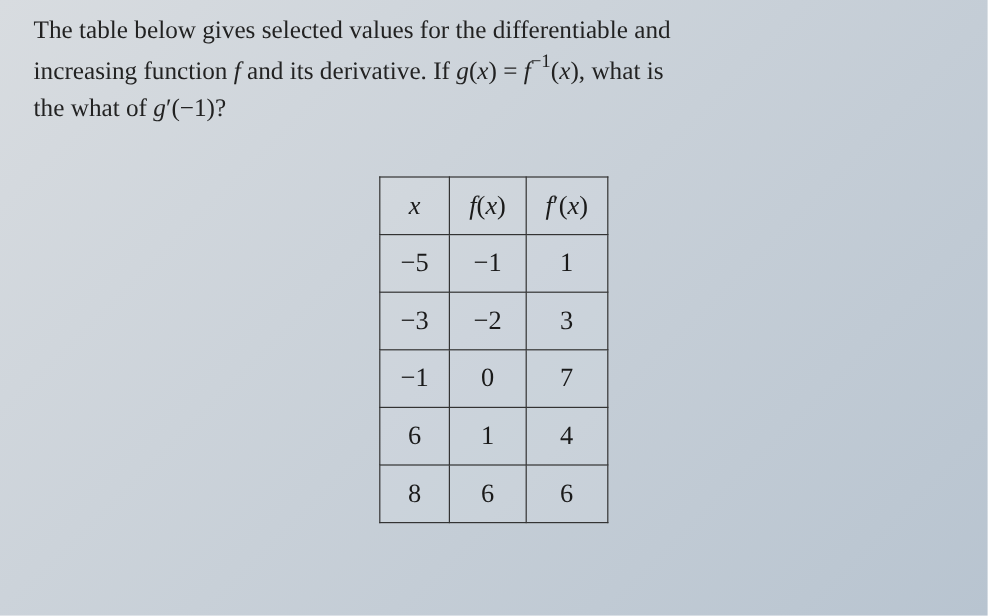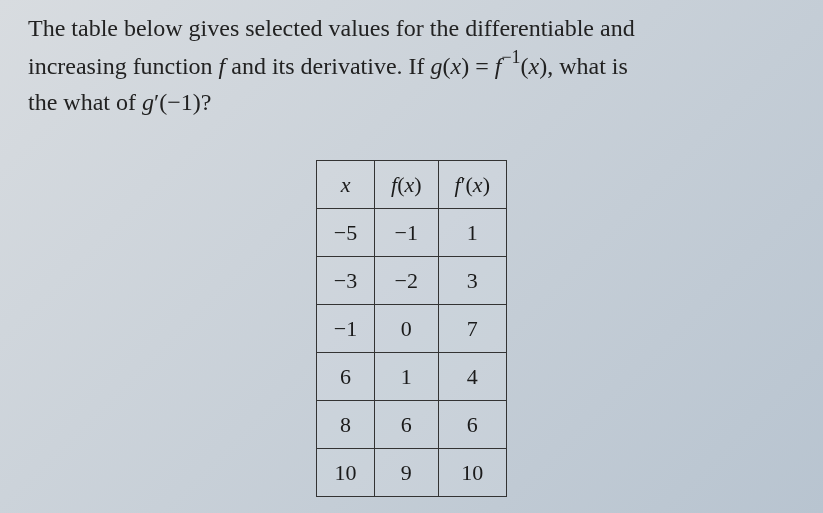--- a/index.html
+++ b/index.html
@@ -10,21 +10,21 @@
     body {
       width: 823px;
       height: 513px;
       background: linear-gradient(135deg, #d8dce0 0%, #c8d0d8 50%, #b8c4d0 100%);
       font-family: Georgia, 'Times New Roman', serif;
       padding: 10px 28px;
       color: #1a1a1a;
       position: relative;
     }
     .question-text {
-      font-size: 24px;
+      font-size: 21px;
       line-height: 1.5;
       margin-bottom: 40px;
       color: #222;
     }
     .math-var {
       font-style: italic;
       font-family: 'Times New Roman', serif;
     }
     .math-expr {
       font-family: 'Times New Roman', serif;
@@ -97,20 +97,15 @@
     <tr>
       <td>6</td>
       <td>1</td>
       <td>4</td>
     </tr>
     <tr>
       <td>8</td>
       <td>6</td>
       <td>6</td>
     </tr>
-    <tr>
-      <td>10</td>
-      <td>9</td>
-      <td>10</td>
-    </tr>
   </tbody>
     </table>
 </div>
 
 </body></html>

